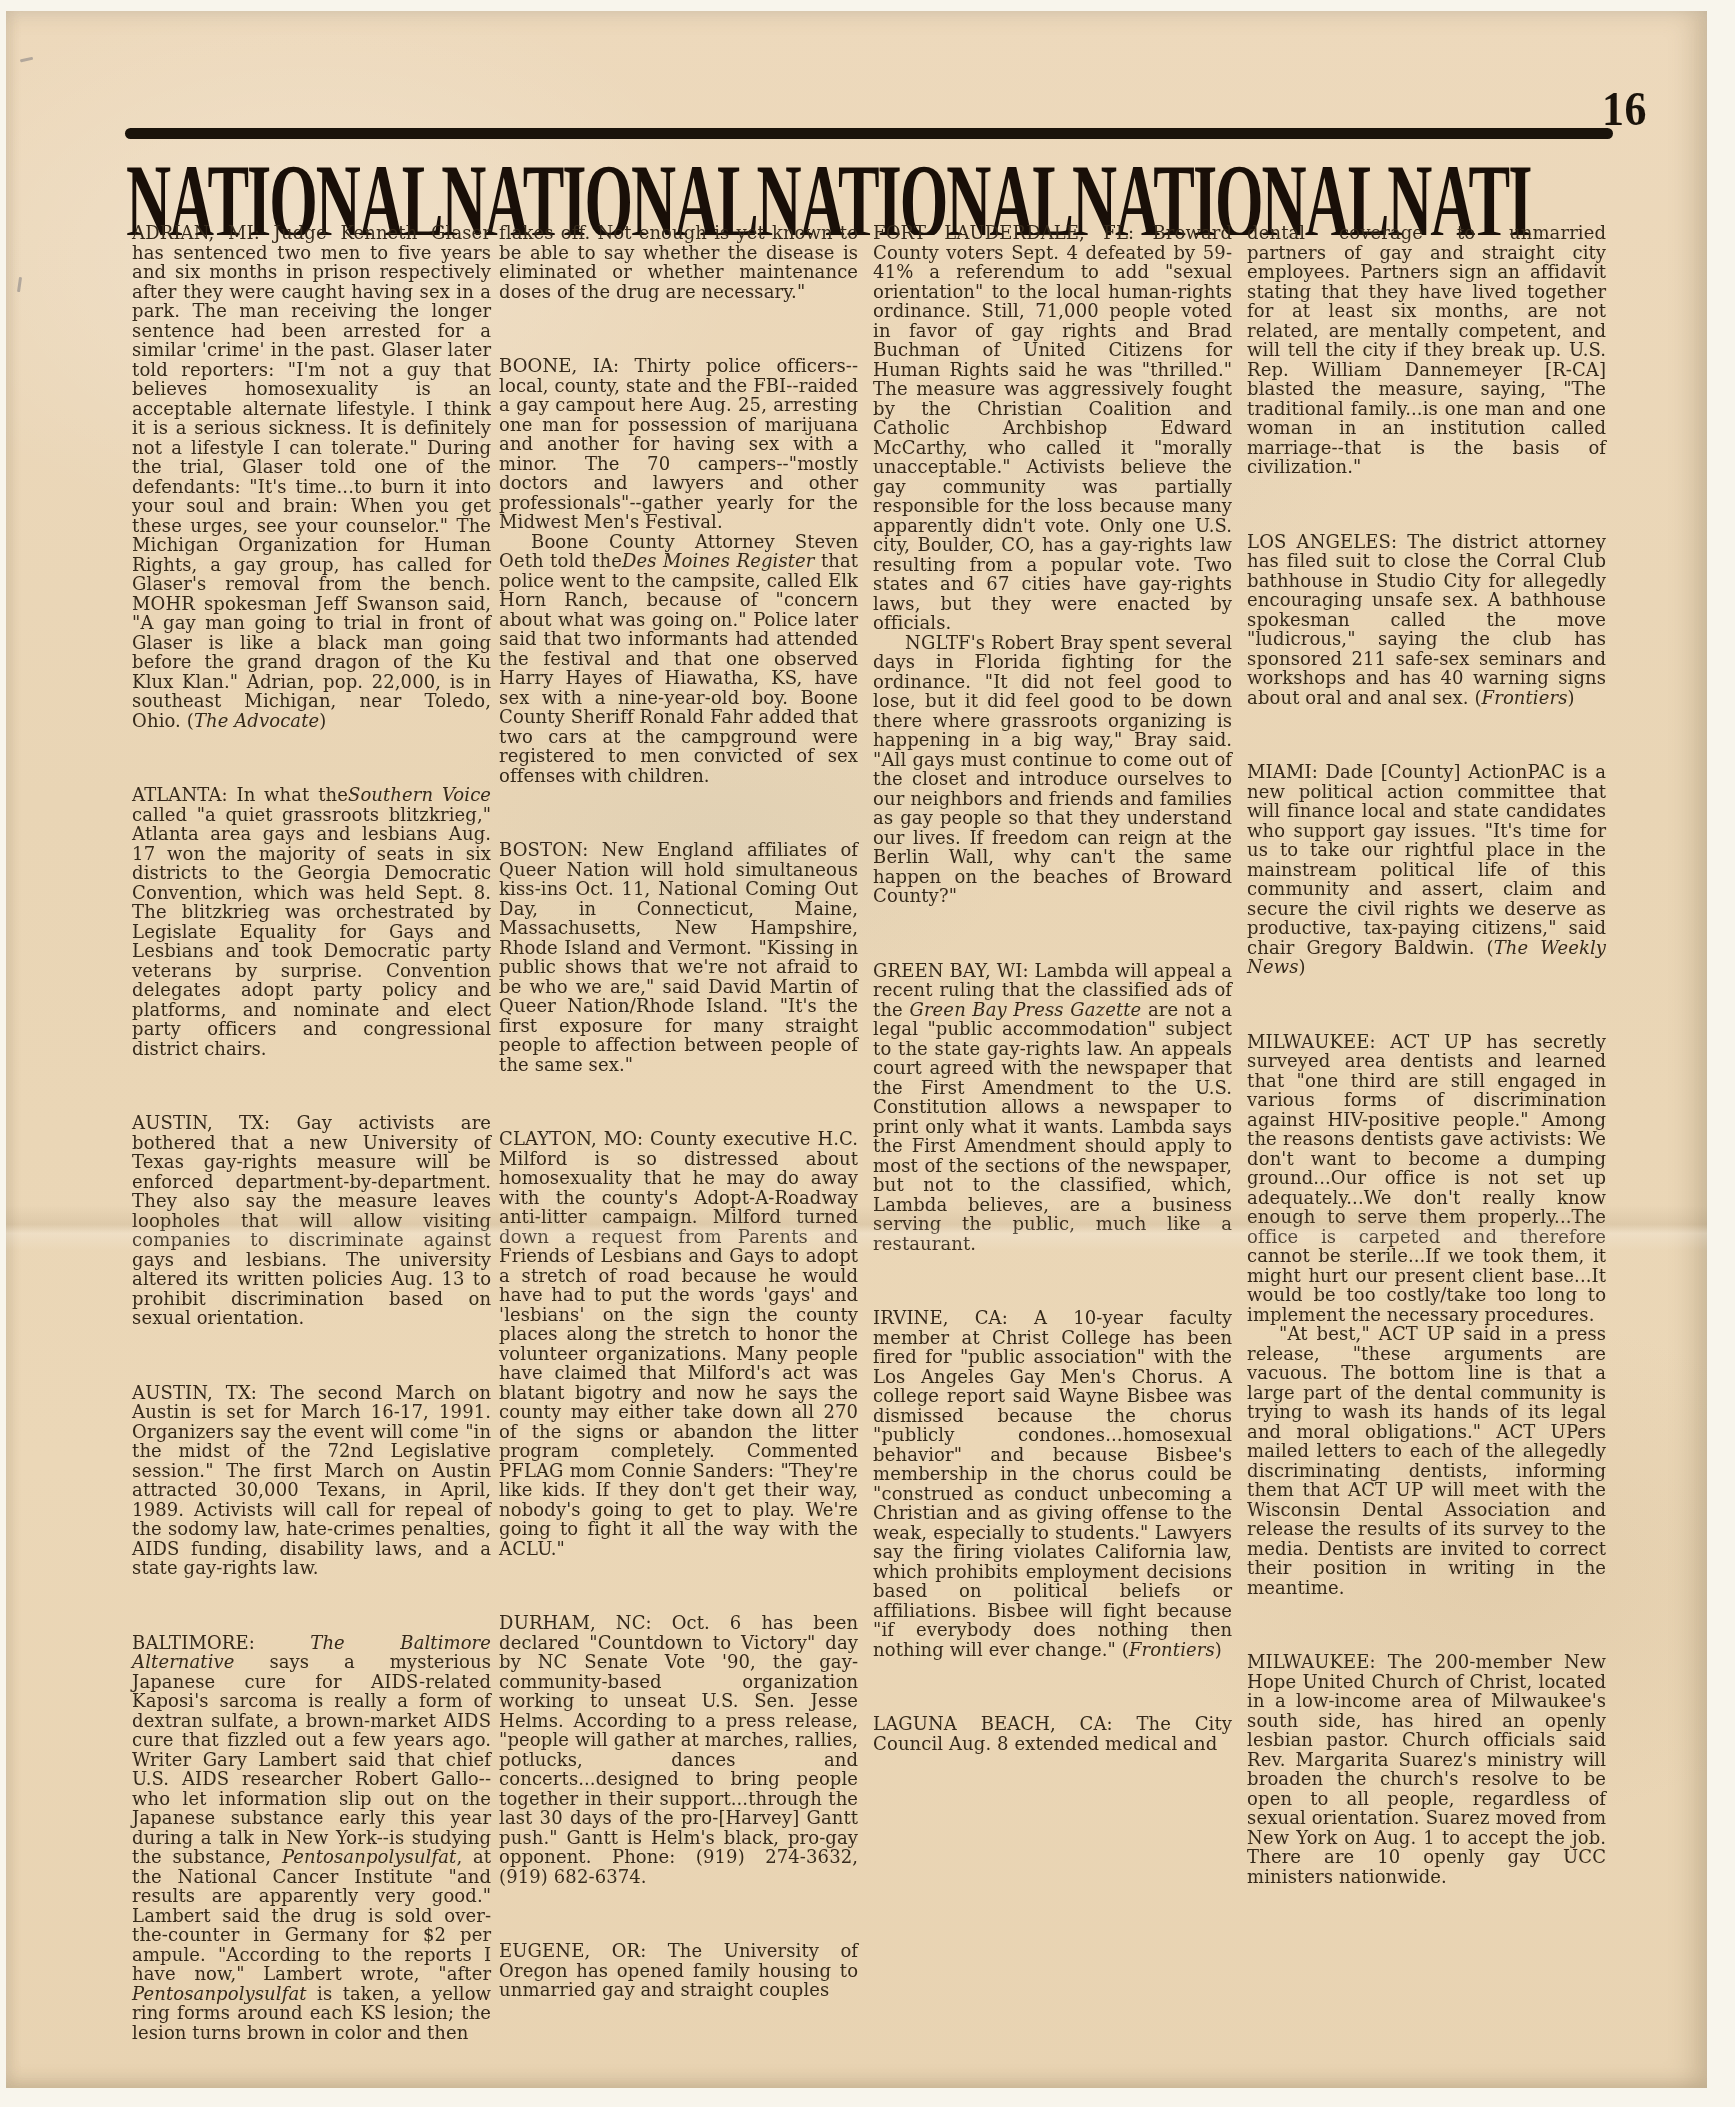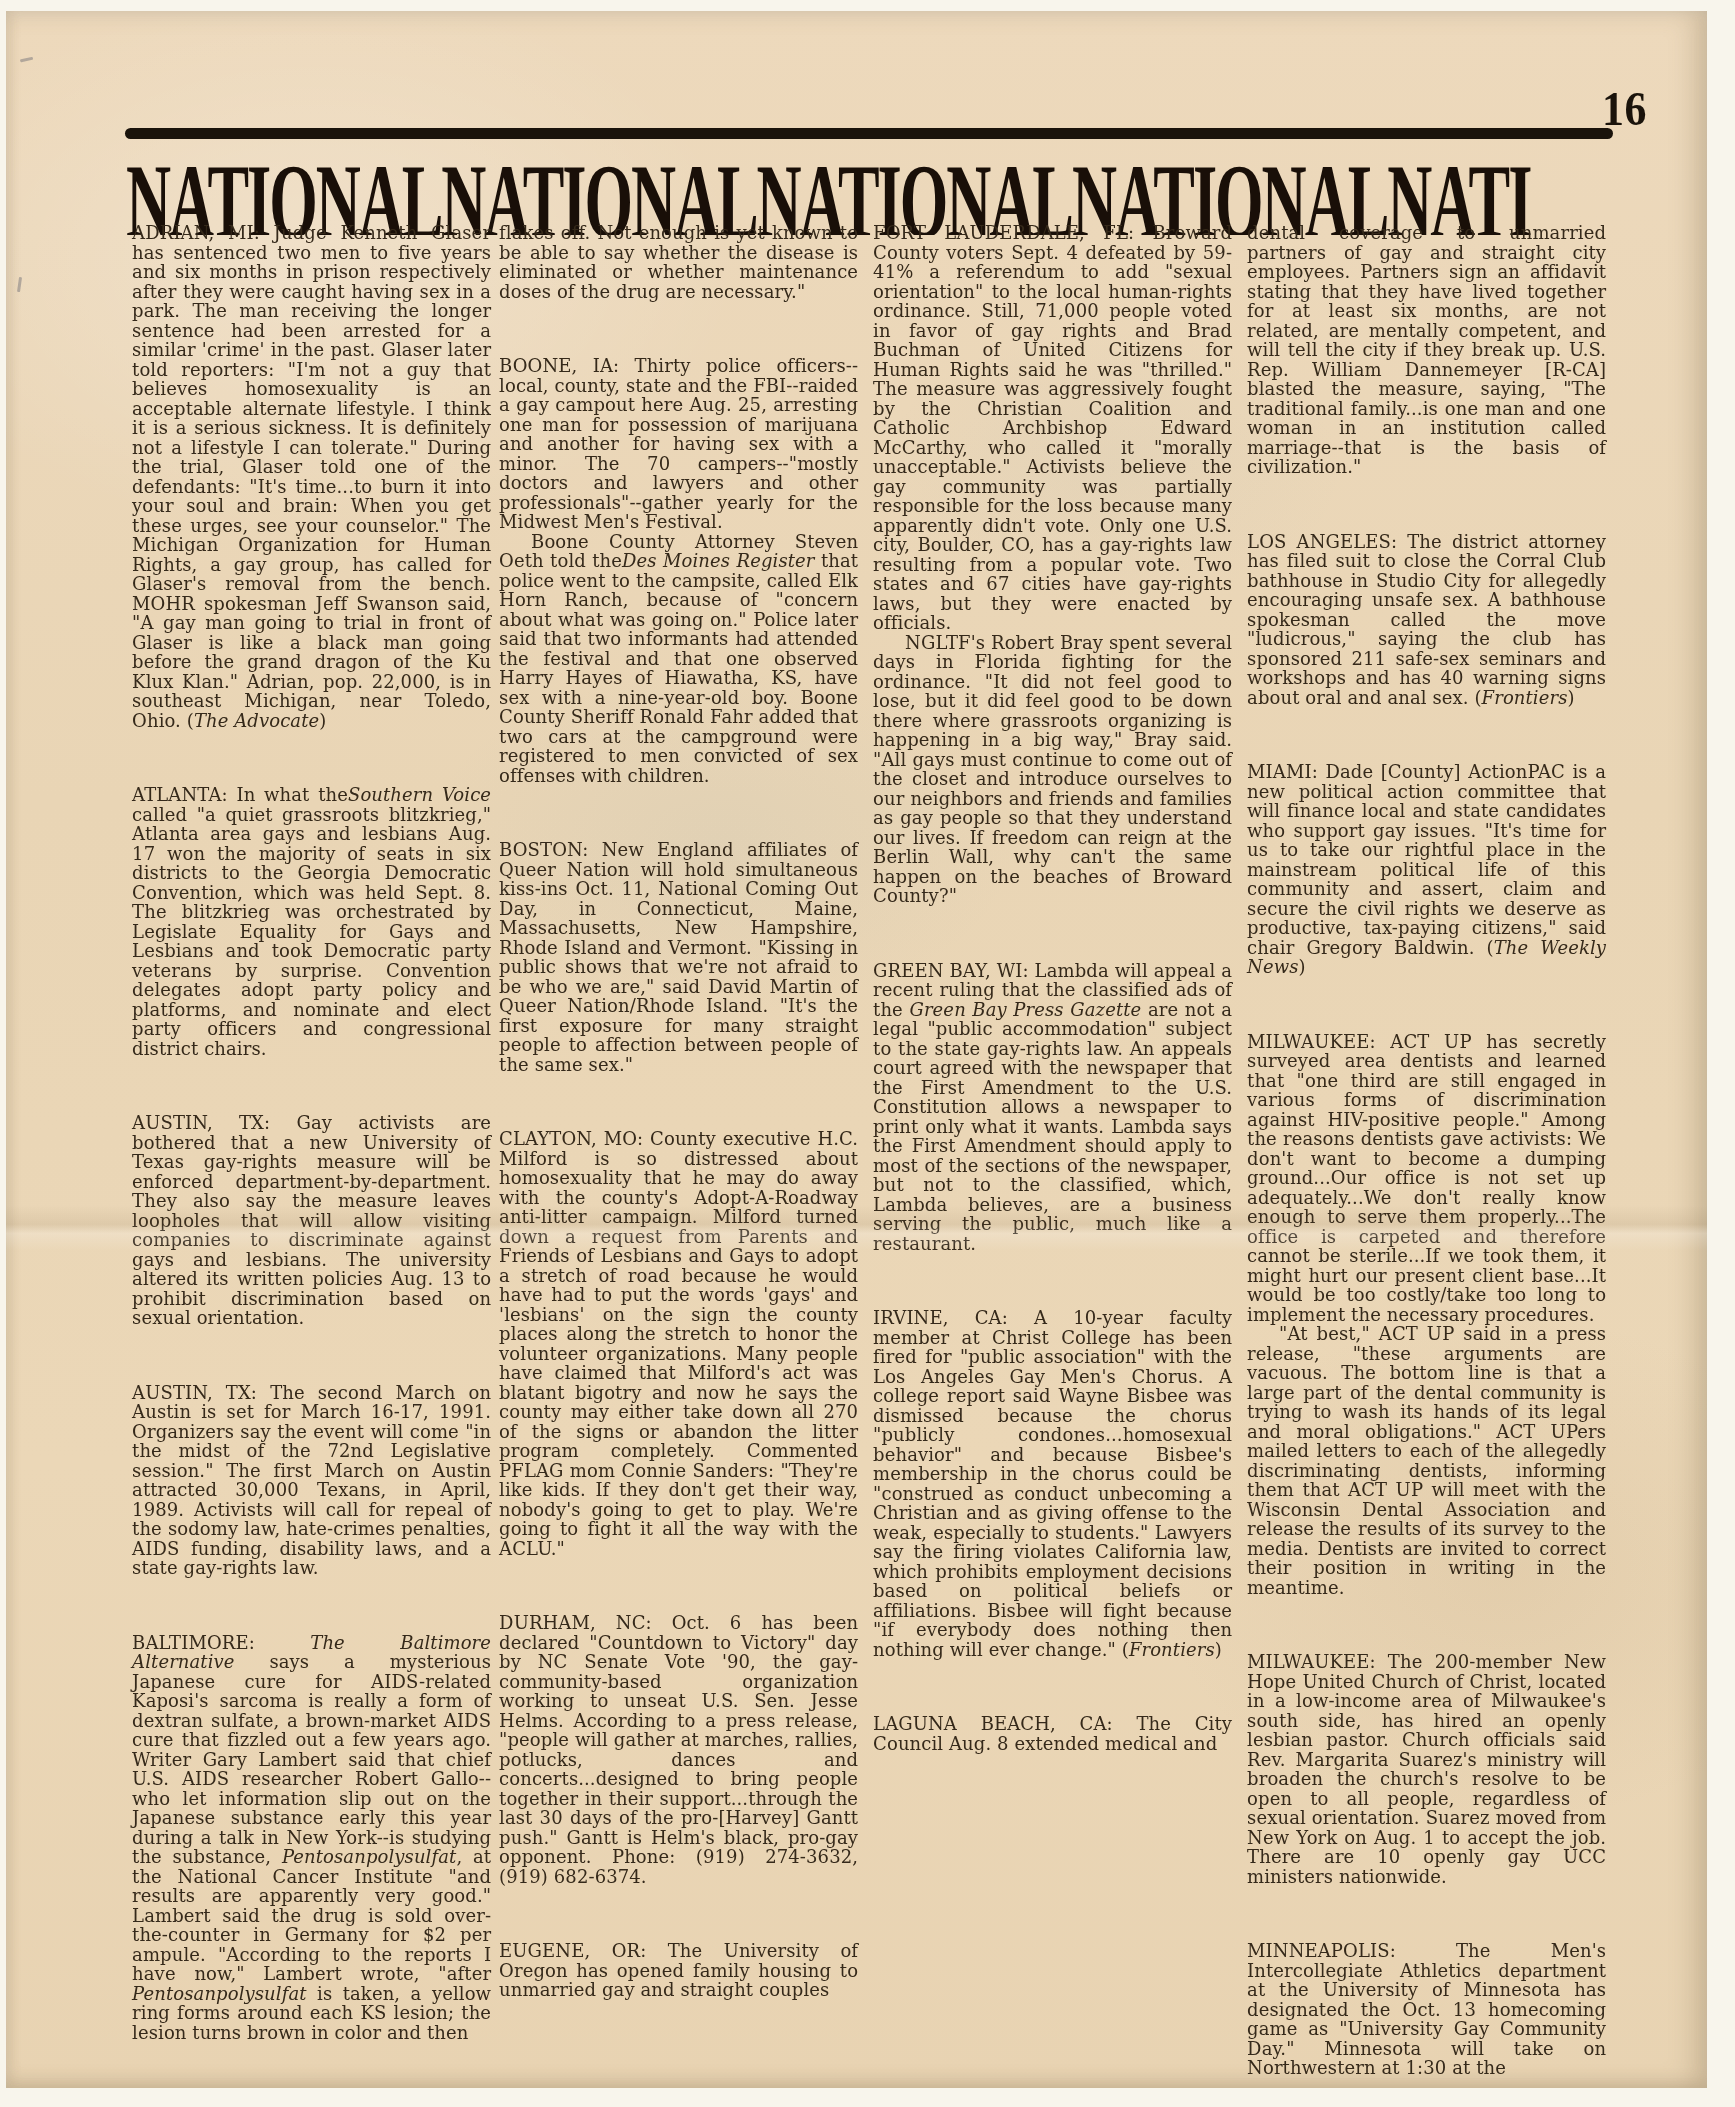--- a/index.html
+++ b/index.html
@@ -154,21 +154,18 @@
           <div class="article">
             <p>MIAMI: Dade [County] ActionPAC is a new political action committee that will finance local and state candidates who support gay issues. "It's time for us to take our rightful place in the mainstream political life of this community and assert, claim and secure the civil rights we deserve as productive, tax-paying citizens," said chair Gregory Baldwin. (<i>The Weekly News</i>)</p>
           </div>
           <div class="article">
             <p>MILWAUKEE: ACT UP has secretly surveyed area dentists and learned that "one third are still engaged in various forms of discrimination against HIV-positive people." Among the reasons dentists gave activists: We don't want to become a dumping ground...Our office is not set up adequately...We don't really know enough to serve them properly...The office is carpeted and therefore cannot be sterile...If we took them, it might hurt our present client base...It would be too costly/take too long to implement the necessary procedures.</p>
             <p>"At best," ACT UP said in a press release, "these arguments are vacuous. The bottom line is that a large part of the dental community is trying to wash its hands of its legal and moral obligations." ACT UPers mailed letters to each of the allegedly discriminating dentists, informing them that ACT UP will meet with the Wisconsin Dental Association and release the results of its survey to the media. Dentists are invited to correct their position in writing in the meantime.</p>
           </div>
           <div class="article">
             <p>MILWAUKEE: The 200-member New Hope United Church of Christ, located in a low-income area of Milwaukee's south side, has hired an openly lesbian pastor. Church officials said Rev. Margarita Suarez's ministry will broaden the church's resolve to be open to all people, regardless of sexual orientation. Suarez moved from New York on Aug. 1 to accept the job. There are 10 openly gay UCC ministers nationwide.</p>
           </div>
-          <div class="article">
-            <p>MINNEAPOLIS: The Men's Intercollegiate Athletics department at the University of Minnesota has designated the Oct. 13 homecoming game as "University Gay Community Day." Minnesota will take on Northwestern at 1:30 at the</p>
-          </div>
         </div>
       </div>
     <div class="crease"></div>
   </div>
 </div>
 
 
 </body></html>

